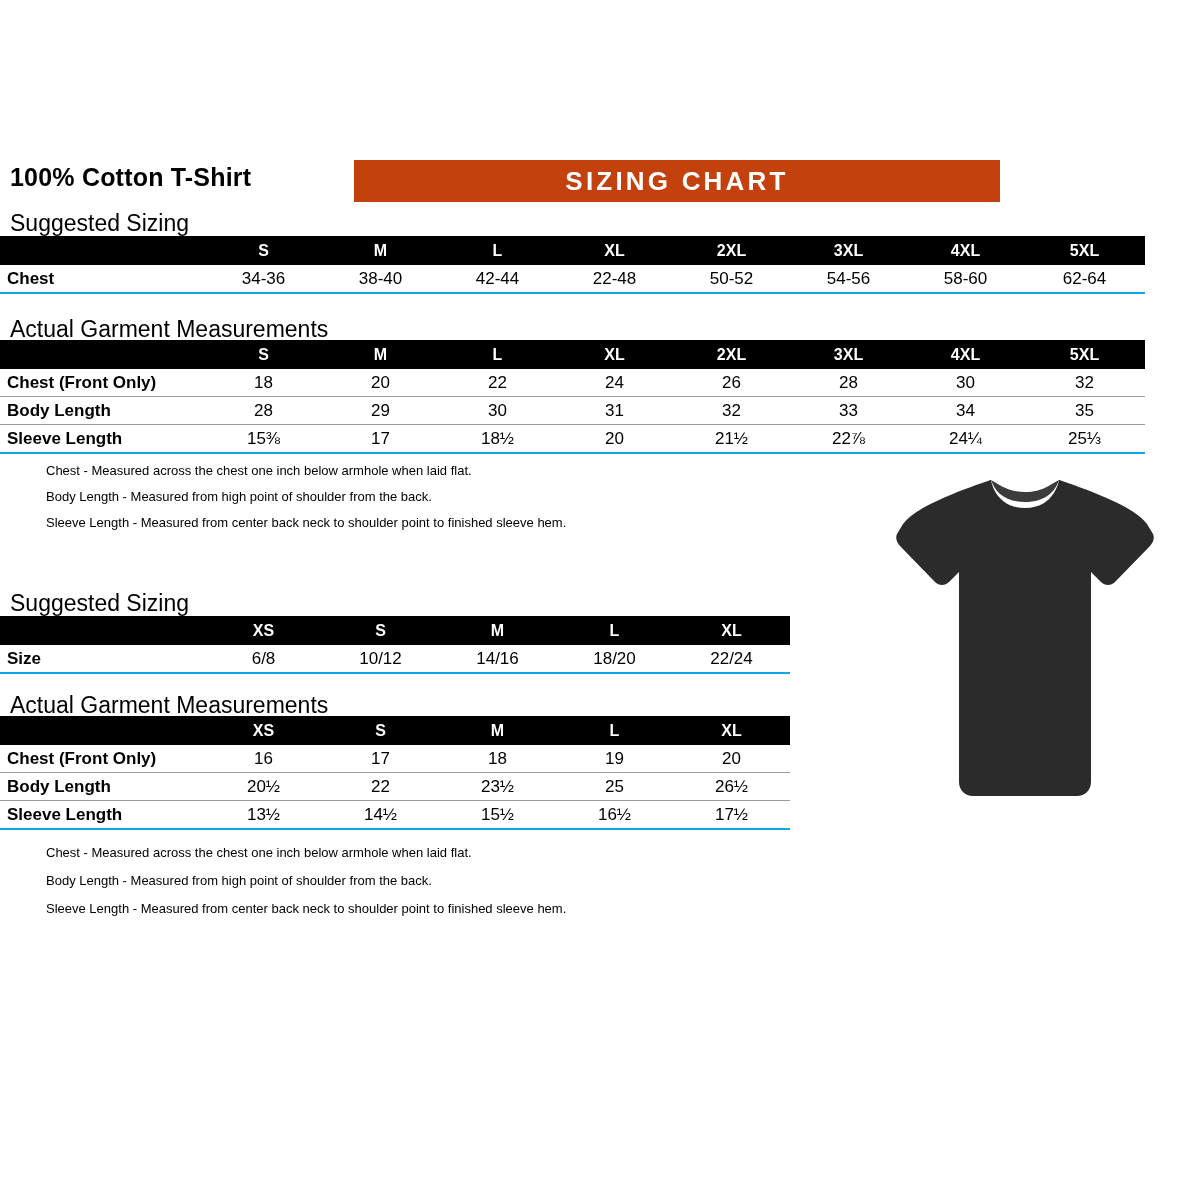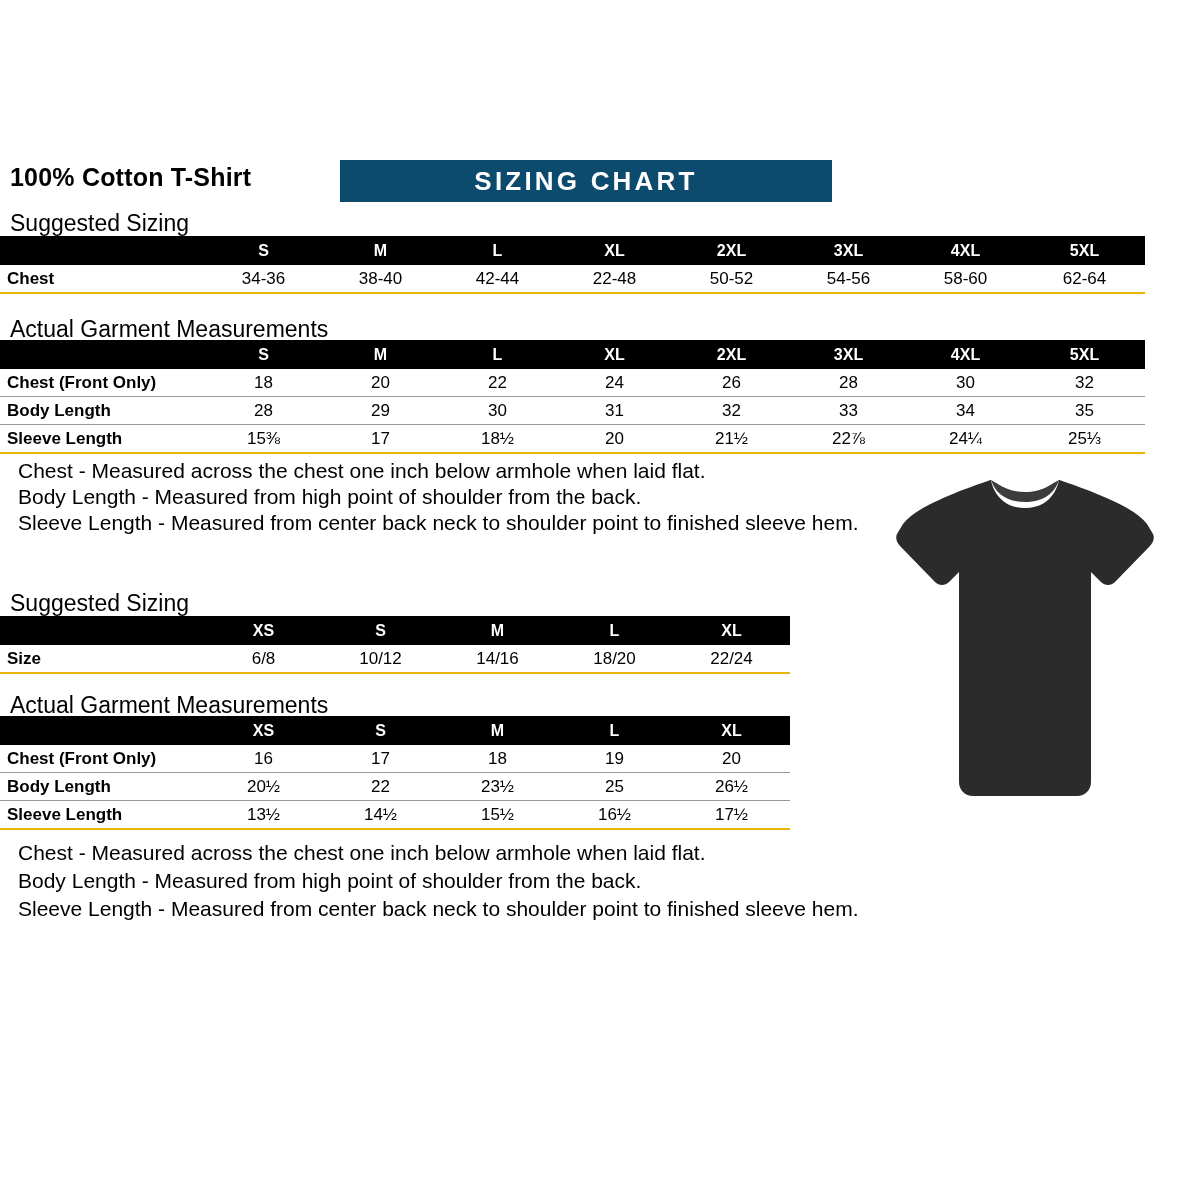--- a/index.html
+++ b/index.html
@@ -35,25 +35,25 @@
     left: 0;
     top: 0;
     font-size: 25px;
     font-weight: 700;
     letter-spacing: .2px;
     line-height: 34px;
     white-space: nowrap;
   }
   .sizing-banner {
     position: absolute;
-    left: 330px;
+    left: 344px;
     top: 0px;
-    width: 492px;
+    width: 646px;
     height: 42px;
-    background: #0c4a6e;
+    background: #c2410c;
   }
   .sizing-banner span {
     display: block;
     color: #ffffff;
     font-size: 26px;
     font-weight: bold;
     letter-spacing: 3.2px;
     text-align: center;
     line-height: 42px;
     white-space: nowrap;
@@ -97,29 +97,30 @@
   table.sz tbody td.lbl {
     text-align: left;
     padding-left: 7px;
     font-weight: bold;
     font-size: 17px;
   }
   table.sz tbody tr.bordered td {
     border-bottom: 1px solid #9a9a9a;
   }
   table.sz tbody tr.lastrow td {
-    border-bottom: 2px solid #eab308;
+    border-bottom: 2px solid #0ea5e9;
   }
 
   
   .note {
     position: absolute;
-    font-size: 21px;
+    font-size: 13px;
     line-height: 26px;
     white-space: nowrap;
+    margin-left: 28px;
   }
 
   
   .youth-title {
     position: absolute;
     left: 10px;
     top: 548px;
     font-size: 25px;
     line-height: 34px;
     white-space: nowrap;

